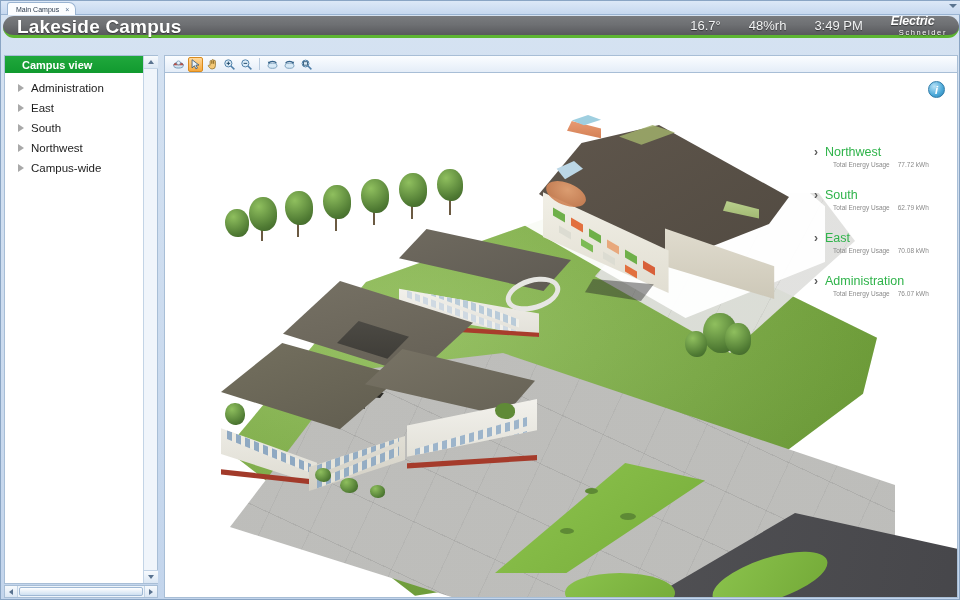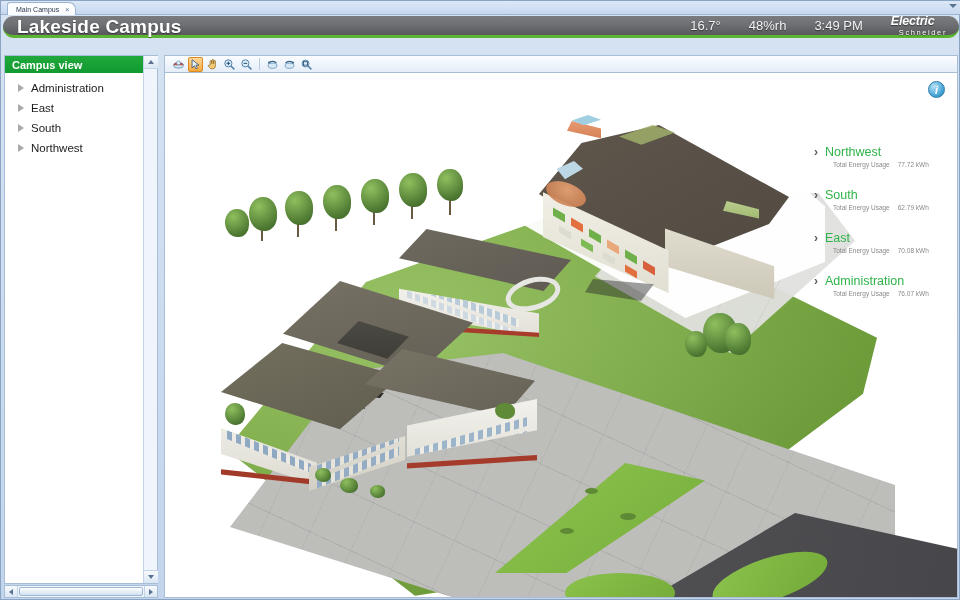--- a/index.html
+++ b/index.html
@@ -91,21 +91,21 @@
     position: absolute; left: 3px; top: 54px;
     width: 154px; height: 529px;
     background: #ffffff;
     border: 1px solid #a8bed6;
   }
   .sidebar-header {
     height: 17px;
     background: linear-gradient(#20a83c, #119a2f);
     color: #fff; font-size: 11px; font-weight: bold;
     display: flex; align-items: center;
-    padding-left: 7px;
+    padding-left: 17px;
   }
   .tree { padding-top: 5px; }
   .tree-item {
     height: 20px;
     display: flex; align-items: center;
     padding-left: 9px;
     font-size: 11.5px; color: #1d1d1d;
     cursor: pointer;
   }
   .tri-wrap {
@@ -327,20 +327,26 @@
         <span class="tri-wrap">
             <span class="tri-g"></span>
           </span>
         <span>South</span>
       </div>
       <div class="tree-item">
         <span class="tri-wrap">
             <span class="tri-g"></span>
           </span>
         <span>Northwest</span>
+      </div>
+      <div class="tree-item">
+        <span class="tri-wrap">
+            <span class="tri-g"></span>
+          </span>
+        <span>Campus-wide</span>
       </div>
     </div>
     <div class="vscroll">
       <div class="vscroll-btn">
           <span class="arw-up"></span>
         </div>
       <div class="vscroll-btn bottom">
           <span class="arw-dn"></span>
         </div>
     </div>

